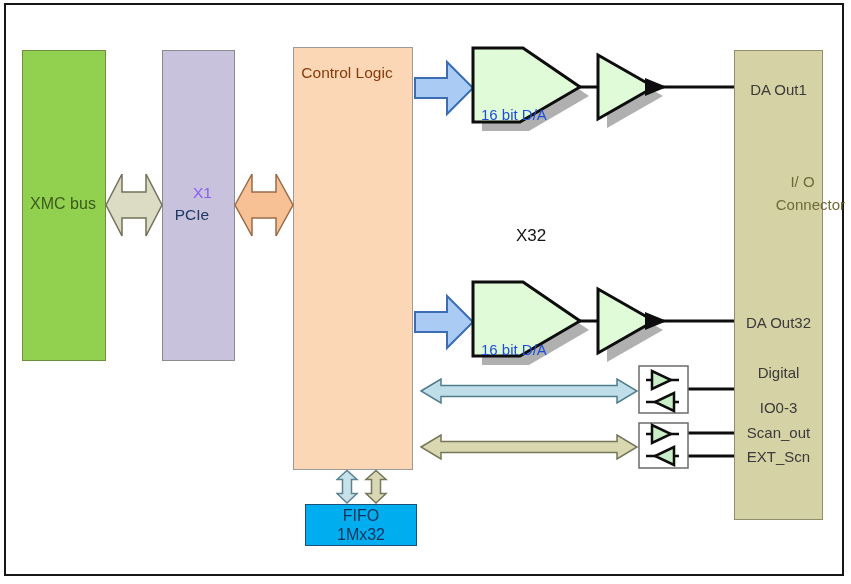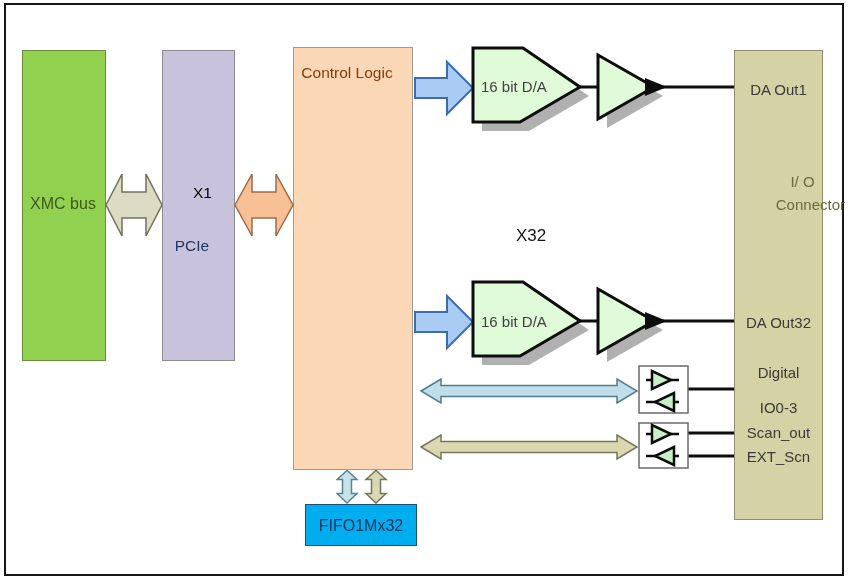--- a/index.html
+++ b/index.html
@@ -8,30 +8,30 @@
   #frame{position:absolute;left:4px;top:3px;width:836px;height:569px;border:2.5px solid #161616;}
   .block{position:absolute;box-sizing:border-box;}
   .lbl{position:absolute;white-space:nowrap;}
   .center{text-align:center;}
   
   #xmc{left:22px;top:50px;width:84px;height:311px;background:#92d050;border:1.5px solid #6b8f3e;}
   #pcie{left:162px;top:50px;width:73px;height:311px;background:#c8c2dc;border:1.5px solid #8c8c8c;}
   #control{left:293px;top:47px;width:120px;height:423px;background:#fbd7b5;border:1.5px solid #9b9b9b;}
   #connector{left:734px;top:50px;width:89px;height:470px;background:#d5d2a5;border:1.5px solid #8f8f70;}
   #fifo{left:305px;top:504px;width:112px;height:42px;background:#00aeef;border:1.5px solid #1f4e79;
-        display:flex;align-items:center;justify-content:center;}
+        display:flex;flex-direction:column;align-items:center;justify-content:center;}
   #fifo div{color:#14325a;font-size:16px;line-height:19px;font-weight:400;}
   
   .xmc-lbl{left:24px;top:195px;width:78px;color:#3b5a1c;font-size:16px;}
-  .pcie-l1{left:162px;top:184px;width:81px;color:#000000;font-size:15.5px;}
-  .pcie-l2{left:162px;top:206px;width:60px;color:#1f3864;font-size:15.5px;margin-top:31px;}
+  .pcie-l1{left:162px;top:184px;width:81px;color:#8b5cf6;font-size:15.5px;}
+  .pcie-l2{left:162px;top:206px;width:60px;color:#1f3864;font-size:15.5px;}
   .ctl-lbl{left:293px;top:64px;width:108px;color:#843c0c;font-size:15.5px;}
   .conn-lbl{left:736px;width:85px;color:#3a3a3a;font-size:15px;}
   .conn-title{left:736px;width:85px;color:#6e6a38;font-size:15px;margin-left:24px;}
-  .dac-lbl{color:#404040;font-size:15px;}
+  .dac-lbl{color:#1d4ed8;font-size:15px;margin-top:28px;}
   .x32-lbl{left:505px;top:202px;width:52px;color:#141414;font-size:17px;margin-top:24px;}
   svg{position:absolute;display:block;}
 </style>
 </head>
 <body>
 
 <div id="page">
   <div id="frame"></div>
 
   <div id="xmc" class="block"></div>

